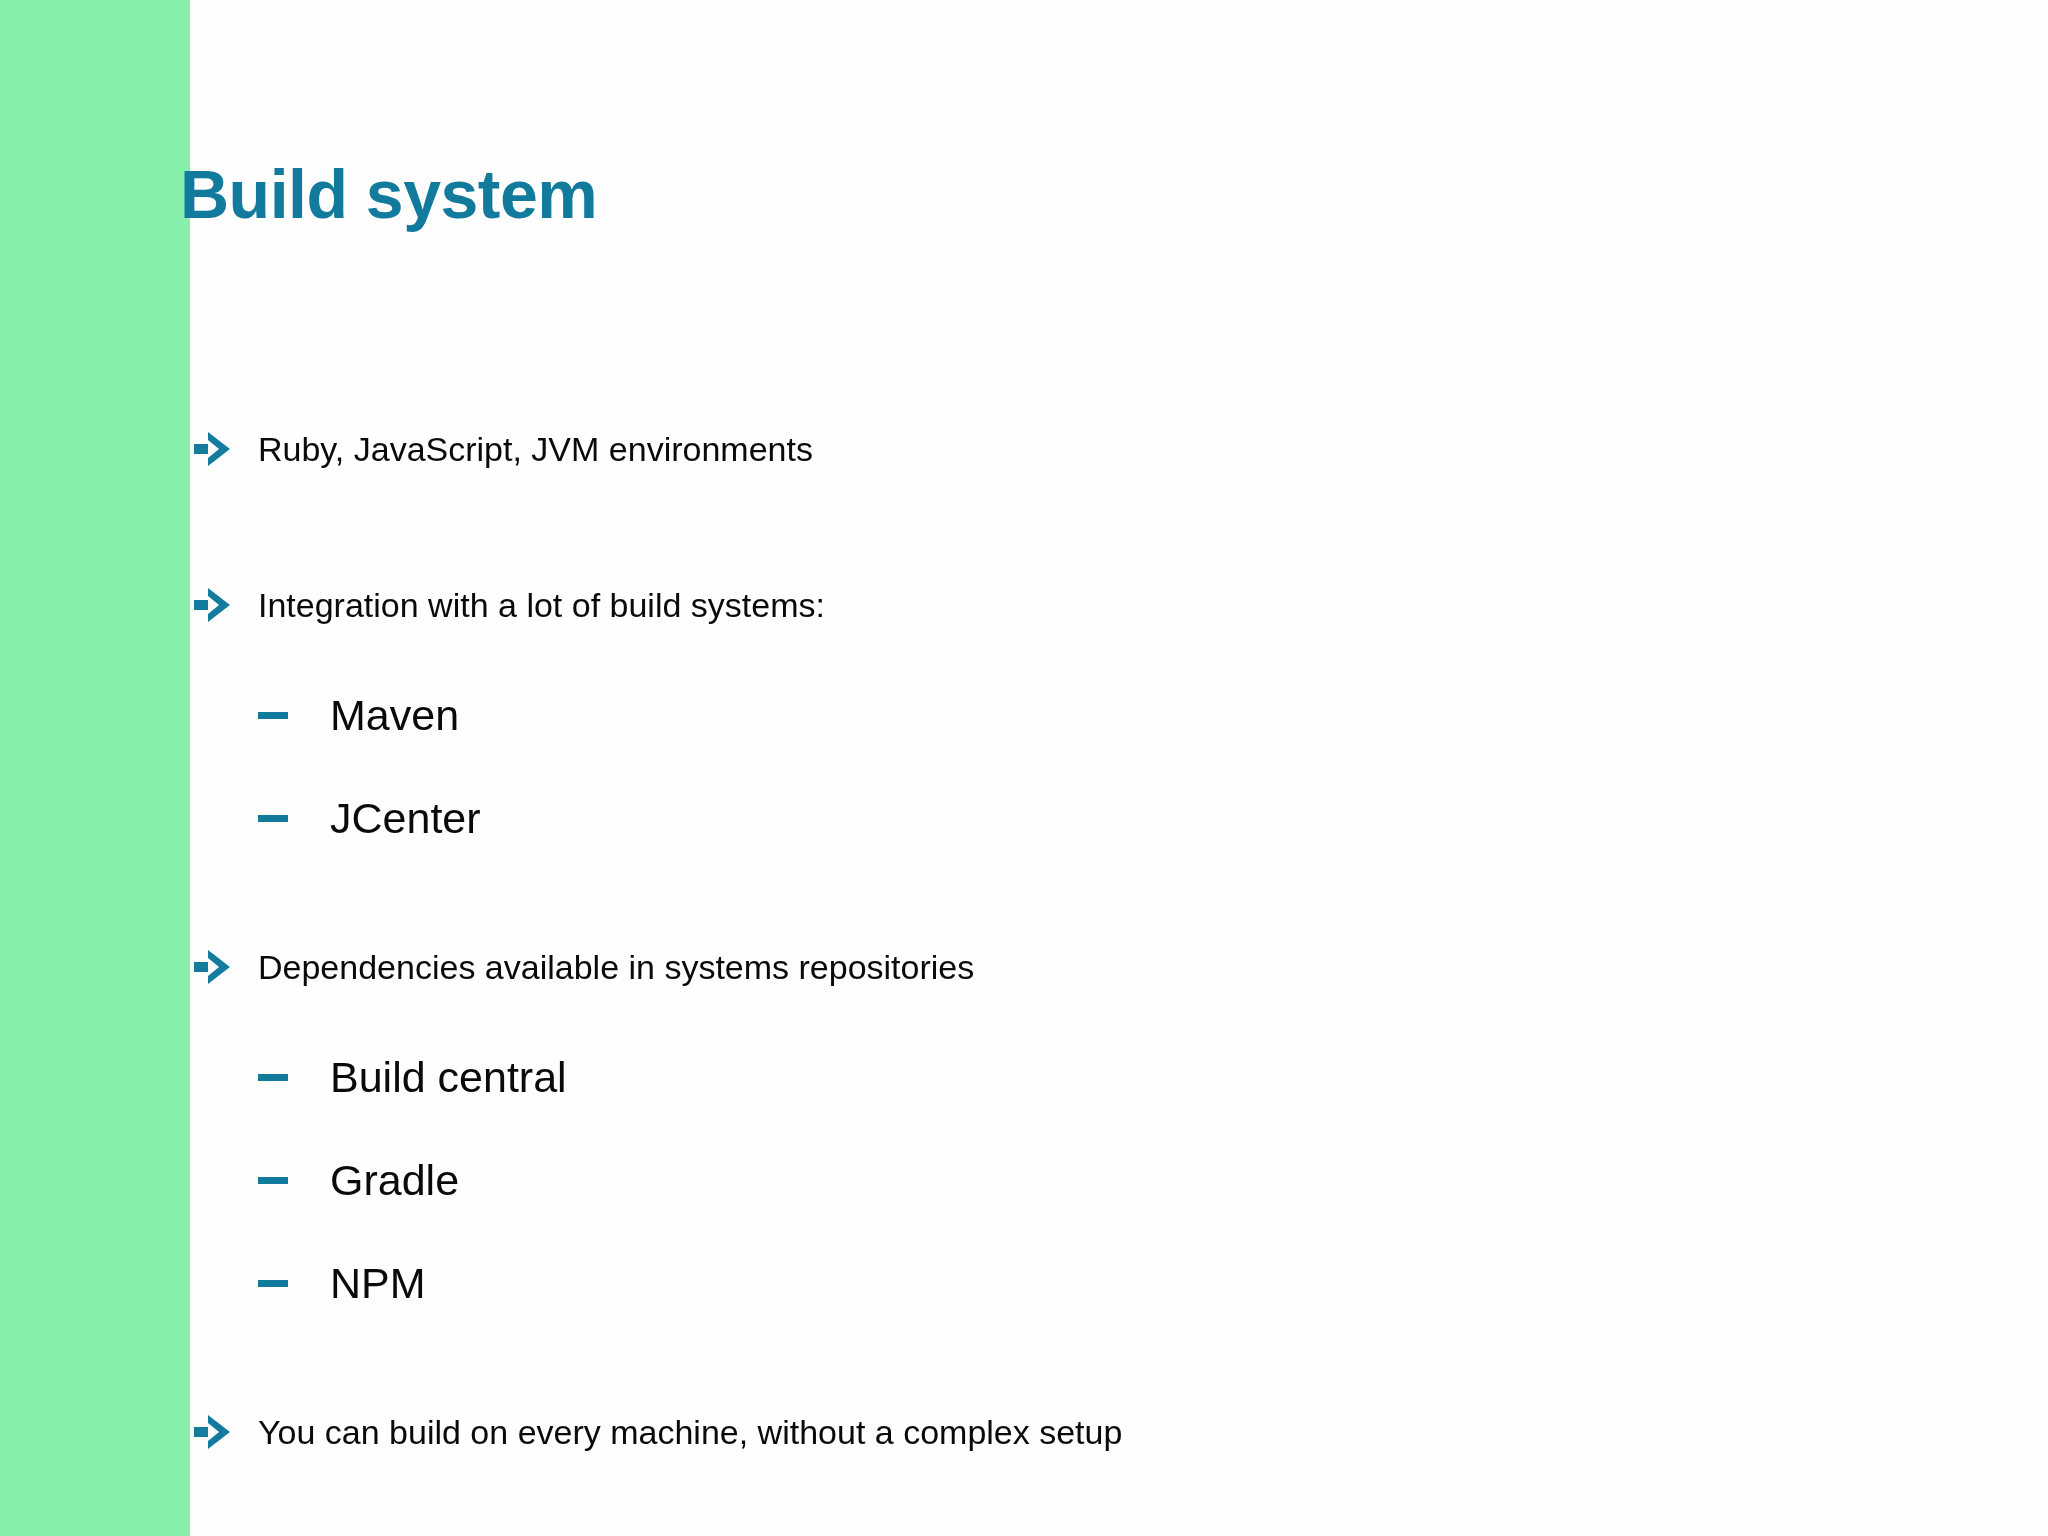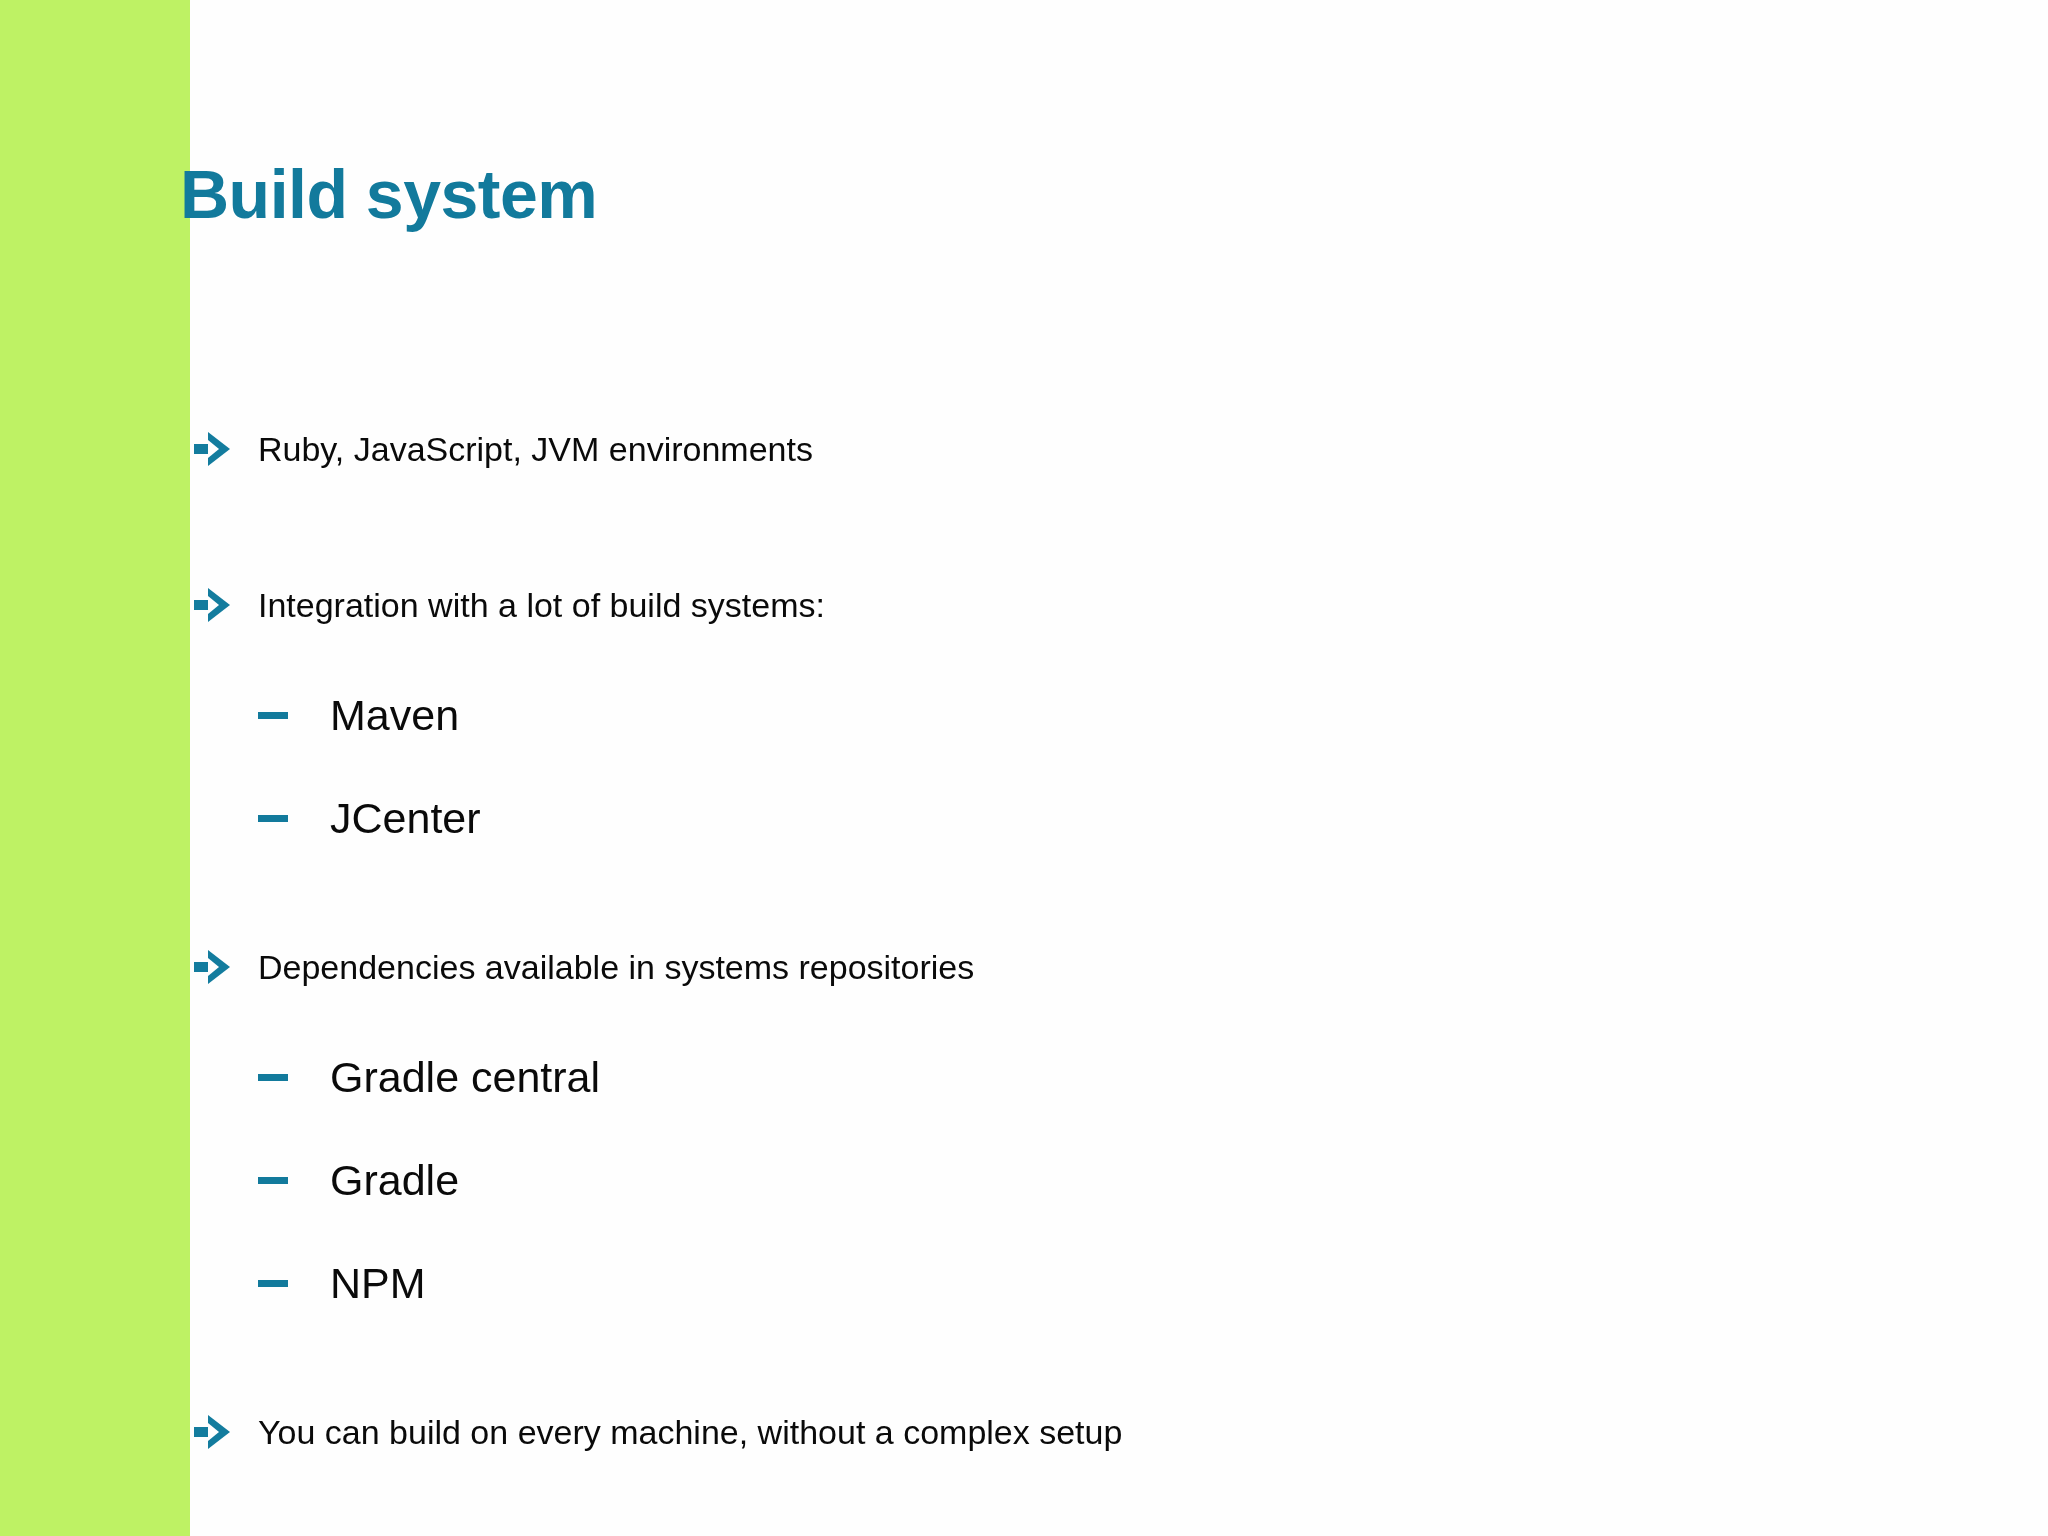--- a/index.html
+++ b/index.html
@@ -16,21 +16,21 @@
     position: relative;
     overflow: hidden;
   }
 
   
   .slide {
     position: absolute;
     left: 0; top: 0;
     width: 2048px;
     height: 1536px;
-    background: #bef264;
+    background: #86efac;
   }
 
   
   .content-panel {
     position: absolute;
     left: 190px;
     top: 0;
     width: 1858px;
     height: 1536px;
     background: #fefefe;
@@ -209,21 +209,21 @@
             <span class="notch"></span>
         </span>
       </span>
       <span class="label">Dependencies available in systems repositories</span>
     </div>
 
     <div class="bullet-row lvl2">
       <span class="marker">
         <span class="dash-icon"></span>
       </span>
-      <span class="label">Gradle central</span>
+      <span class="label">Build central</span>
     </div>
 
     <div class="bullet-row lvl2">
       <span class="marker">
         <span class="dash-icon"></span>
       </span>
       <span class="label">Gradle</span>
     </div>
 
     <div class="bullet-row lvl2">

